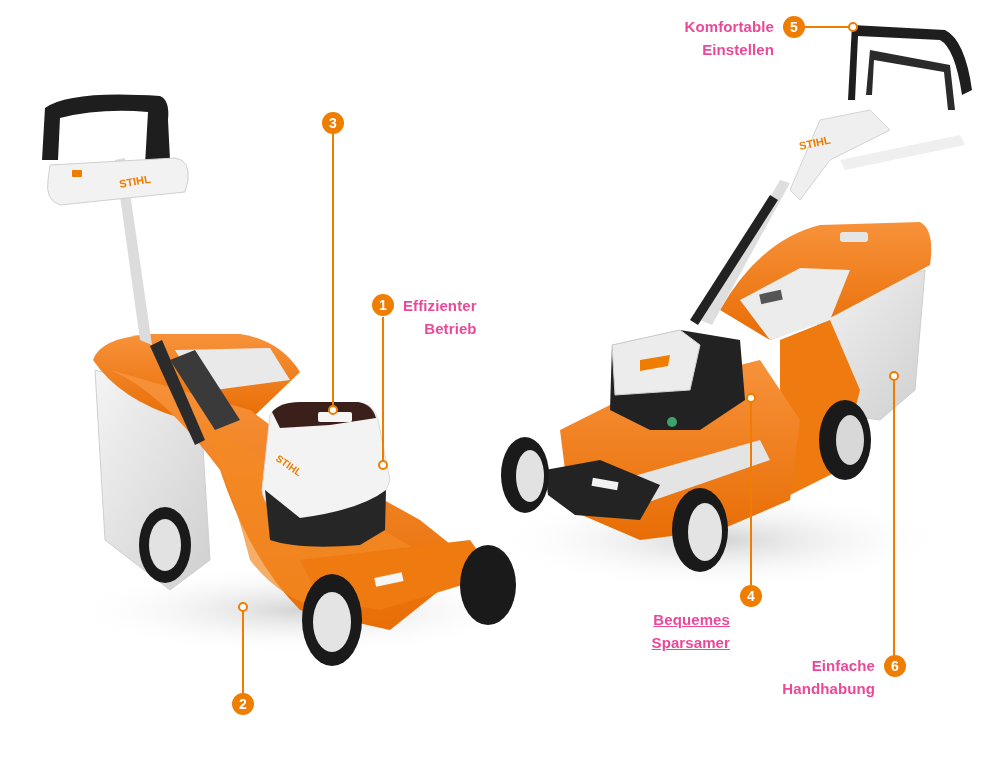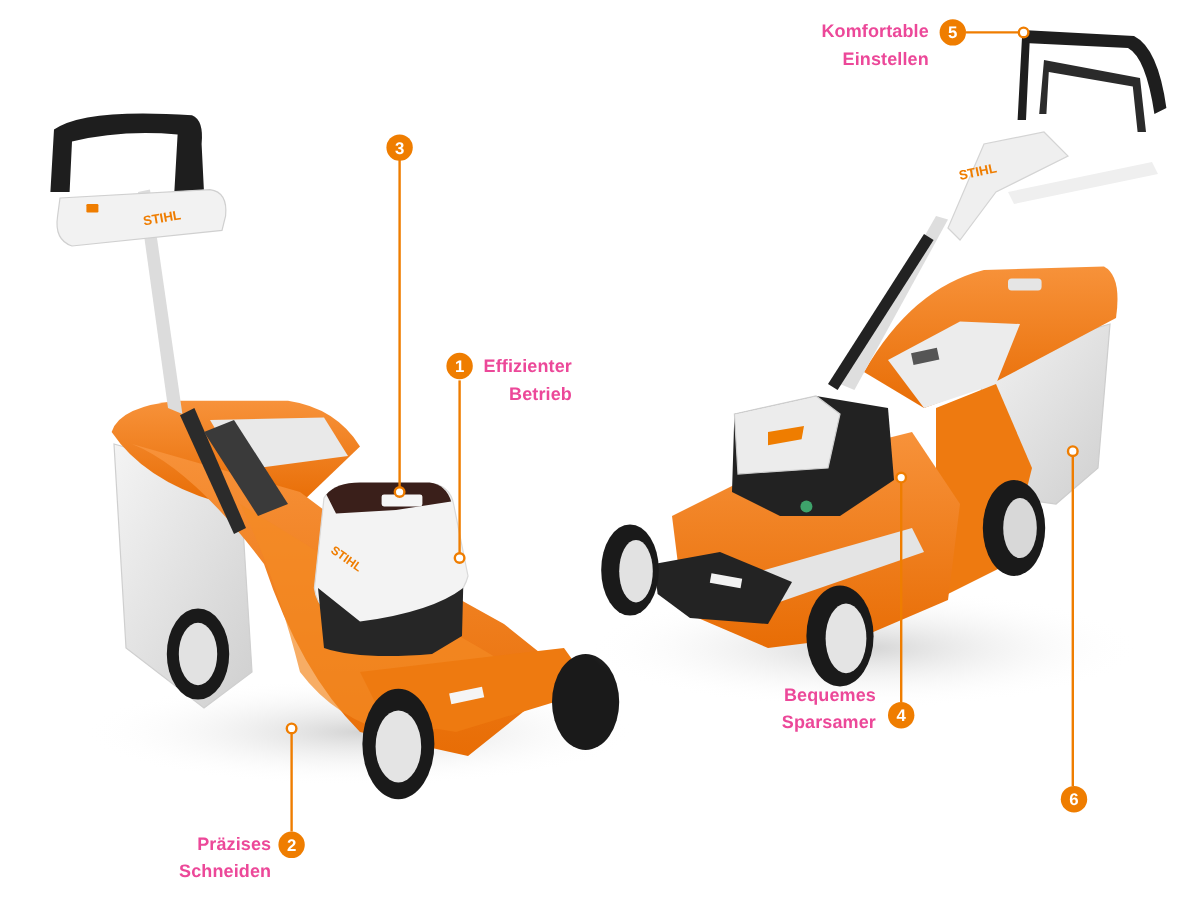--- a/index.html
+++ b/index.html
@@ -142,34 +142,34 @@
     </g>
   </svg>
 
   <div class="badge" style="left:372px; top:294px;">1</div>
   <div class="label left" style="left:403px; top:294px;text-align:right;">
     <span class="line">Effizienter</span>
     <span class="line">Betrieb</span>
   </div>
 
   <div class="badge" style="left:232px; top:693px;">2</div>
-  <div class="label right" style="right:774px; top:692px;">
-    <span class="line">Präzises</span>
-    <span class="line">Schneiden</span>
-  </div>
 
   <div class="badge" style="left:322px; top:112px;">3</div>
 
   <div class="badge" style="left:740px; top:585px;">4</div>
-  <div class="label right" style="right:270px; top:568px;">
+  <div class="label right" style="right:270px; top:608px;text-decoration:underline;">
     <span class="line">Bequemes</span>
     <span class="line">Sparsamer</span>
   </div>
 
   <div class="badge" style="left:783px; top:16px;">5</div>
   <div class="label right" style="right:226px; top:15px;">
     <span class="line">Komfortable</span>
     <span class="line">Einstellen</span>
   </div>
 
   <div class="badge" style="left:884px; top:655px;">6</div>
+  <div class="label right" style="right:125px; top:654px;">
+    <span class="line">Einfache</span>
+    <span class="line">Handhabung</span>
+  </div>
 
 </div>
 
 </body></html>

